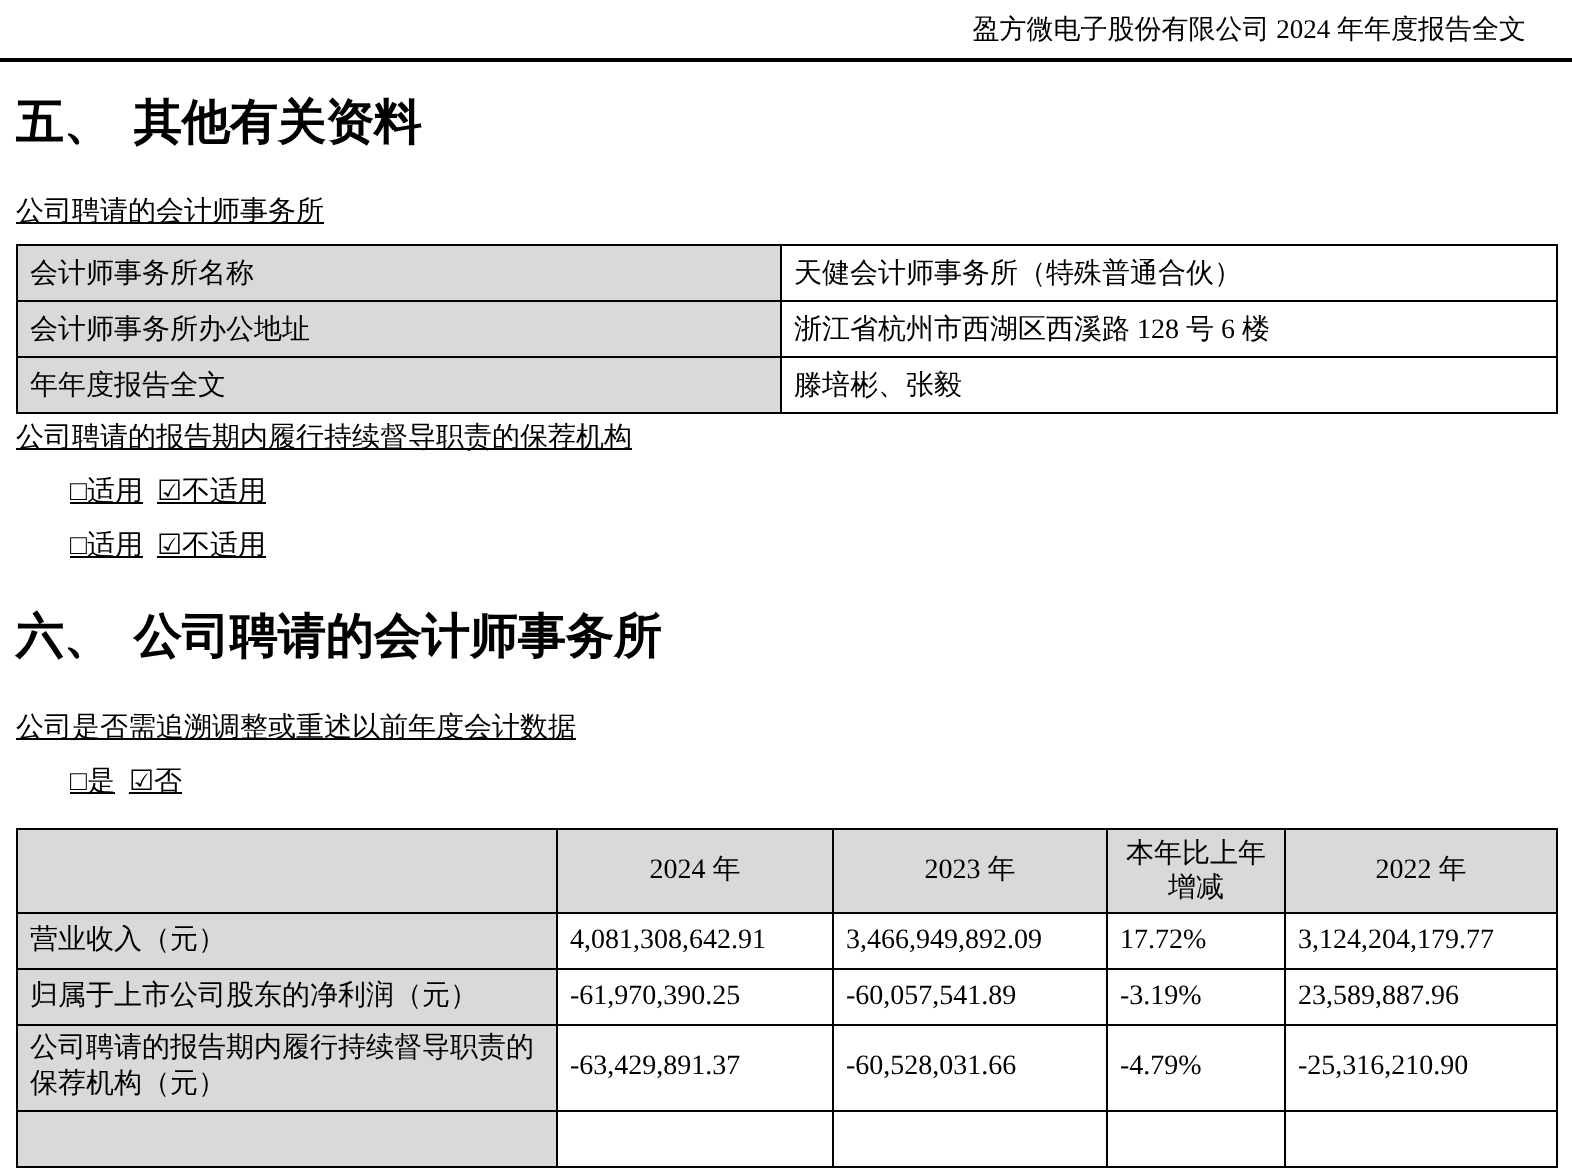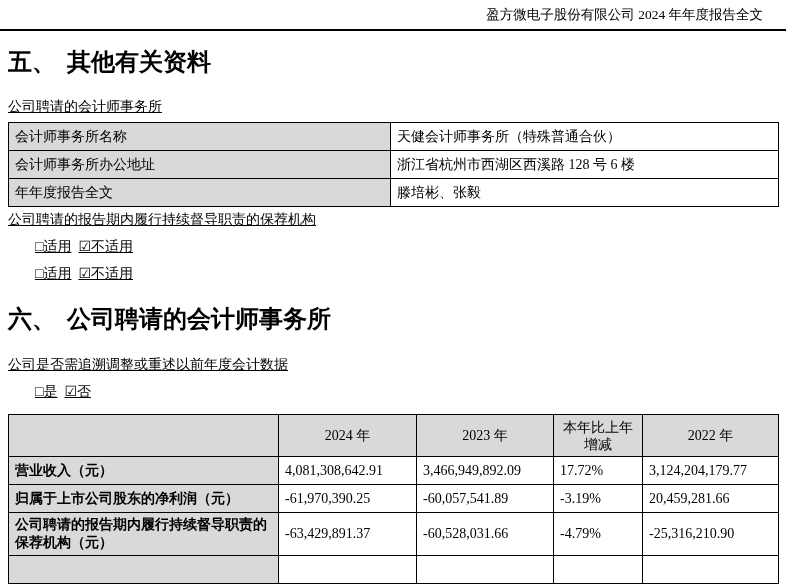--- a/index.html
+++ b/index.html
@@ -36,21 +36,21 @@
   td.cell, th.cell {
     border: 1px solid #000;
     font-size: 14px; font-weight: normal;
     vertical-align: middle;
     overflow: hidden;
   }
   .label-cell, .head-cell { background: var(--shade, #d9d9d9); }
   .acc-table td.cell { height: 28px; padding: 2px 6px; text-align: left; }
   .fin-table th.cell { height: 42px; padding: 2px 4px; text-align: center; line-height: 17px; }
   .fin-table td.cell { height: 28px; padding: 3px 6px; line-height: 18px; }
-  .fin-table td.label-cell { text-align: left; font-weight: bold; }
+  .fin-table td.label-cell { text-align: left; }
   .fin-table td.num-cell { text-align: left; padding-right: 9px; }
 </style>
 </head>
 <body>
 
 <div class="doc-header">盈方微电子股份有限公司 2024 年年度报告全文</div>
 <div class="header-rule"></div>
 
 <div class="content">
 
@@ -112,21 +112,21 @@
           <td class="cell num-cell">4,081,308,642.91</td>
           <td class="cell num-cell">3,466,949,892.09</td>
           <td class="cell num-cell">17.72%</td>
           <td class="cell num-cell">3,124,204,179.77</td>
         </tr>
         <tr>
           <td class="cell label-cell">归属于上市公司股东的净利润（元）</td>
           <td class="cell num-cell">-61,970,390.25</td>
           <td class="cell num-cell">-60,057,541.89</td>
           <td class="cell num-cell">-3.19%</td>
-          <td class="cell num-cell">20,459,281.66</td>
+          <td class="cell num-cell">23,589,887.96</td>
         </tr>
         <tr>
           <td class="cell label-cell">公司聘请的报告期内履行持续督导职责的保荐机构（元）</td>
           <td class="cell num-cell">-63,429,891.37</td>
           <td class="cell num-cell">-60,528,031.66</td>
           <td class="cell num-cell">-4.79%</td>
           <td class="cell num-cell">-25,316,210.90</td>
         </tr>
         <tr>
           <td class="cell label-cell">&nbsp;</td>

